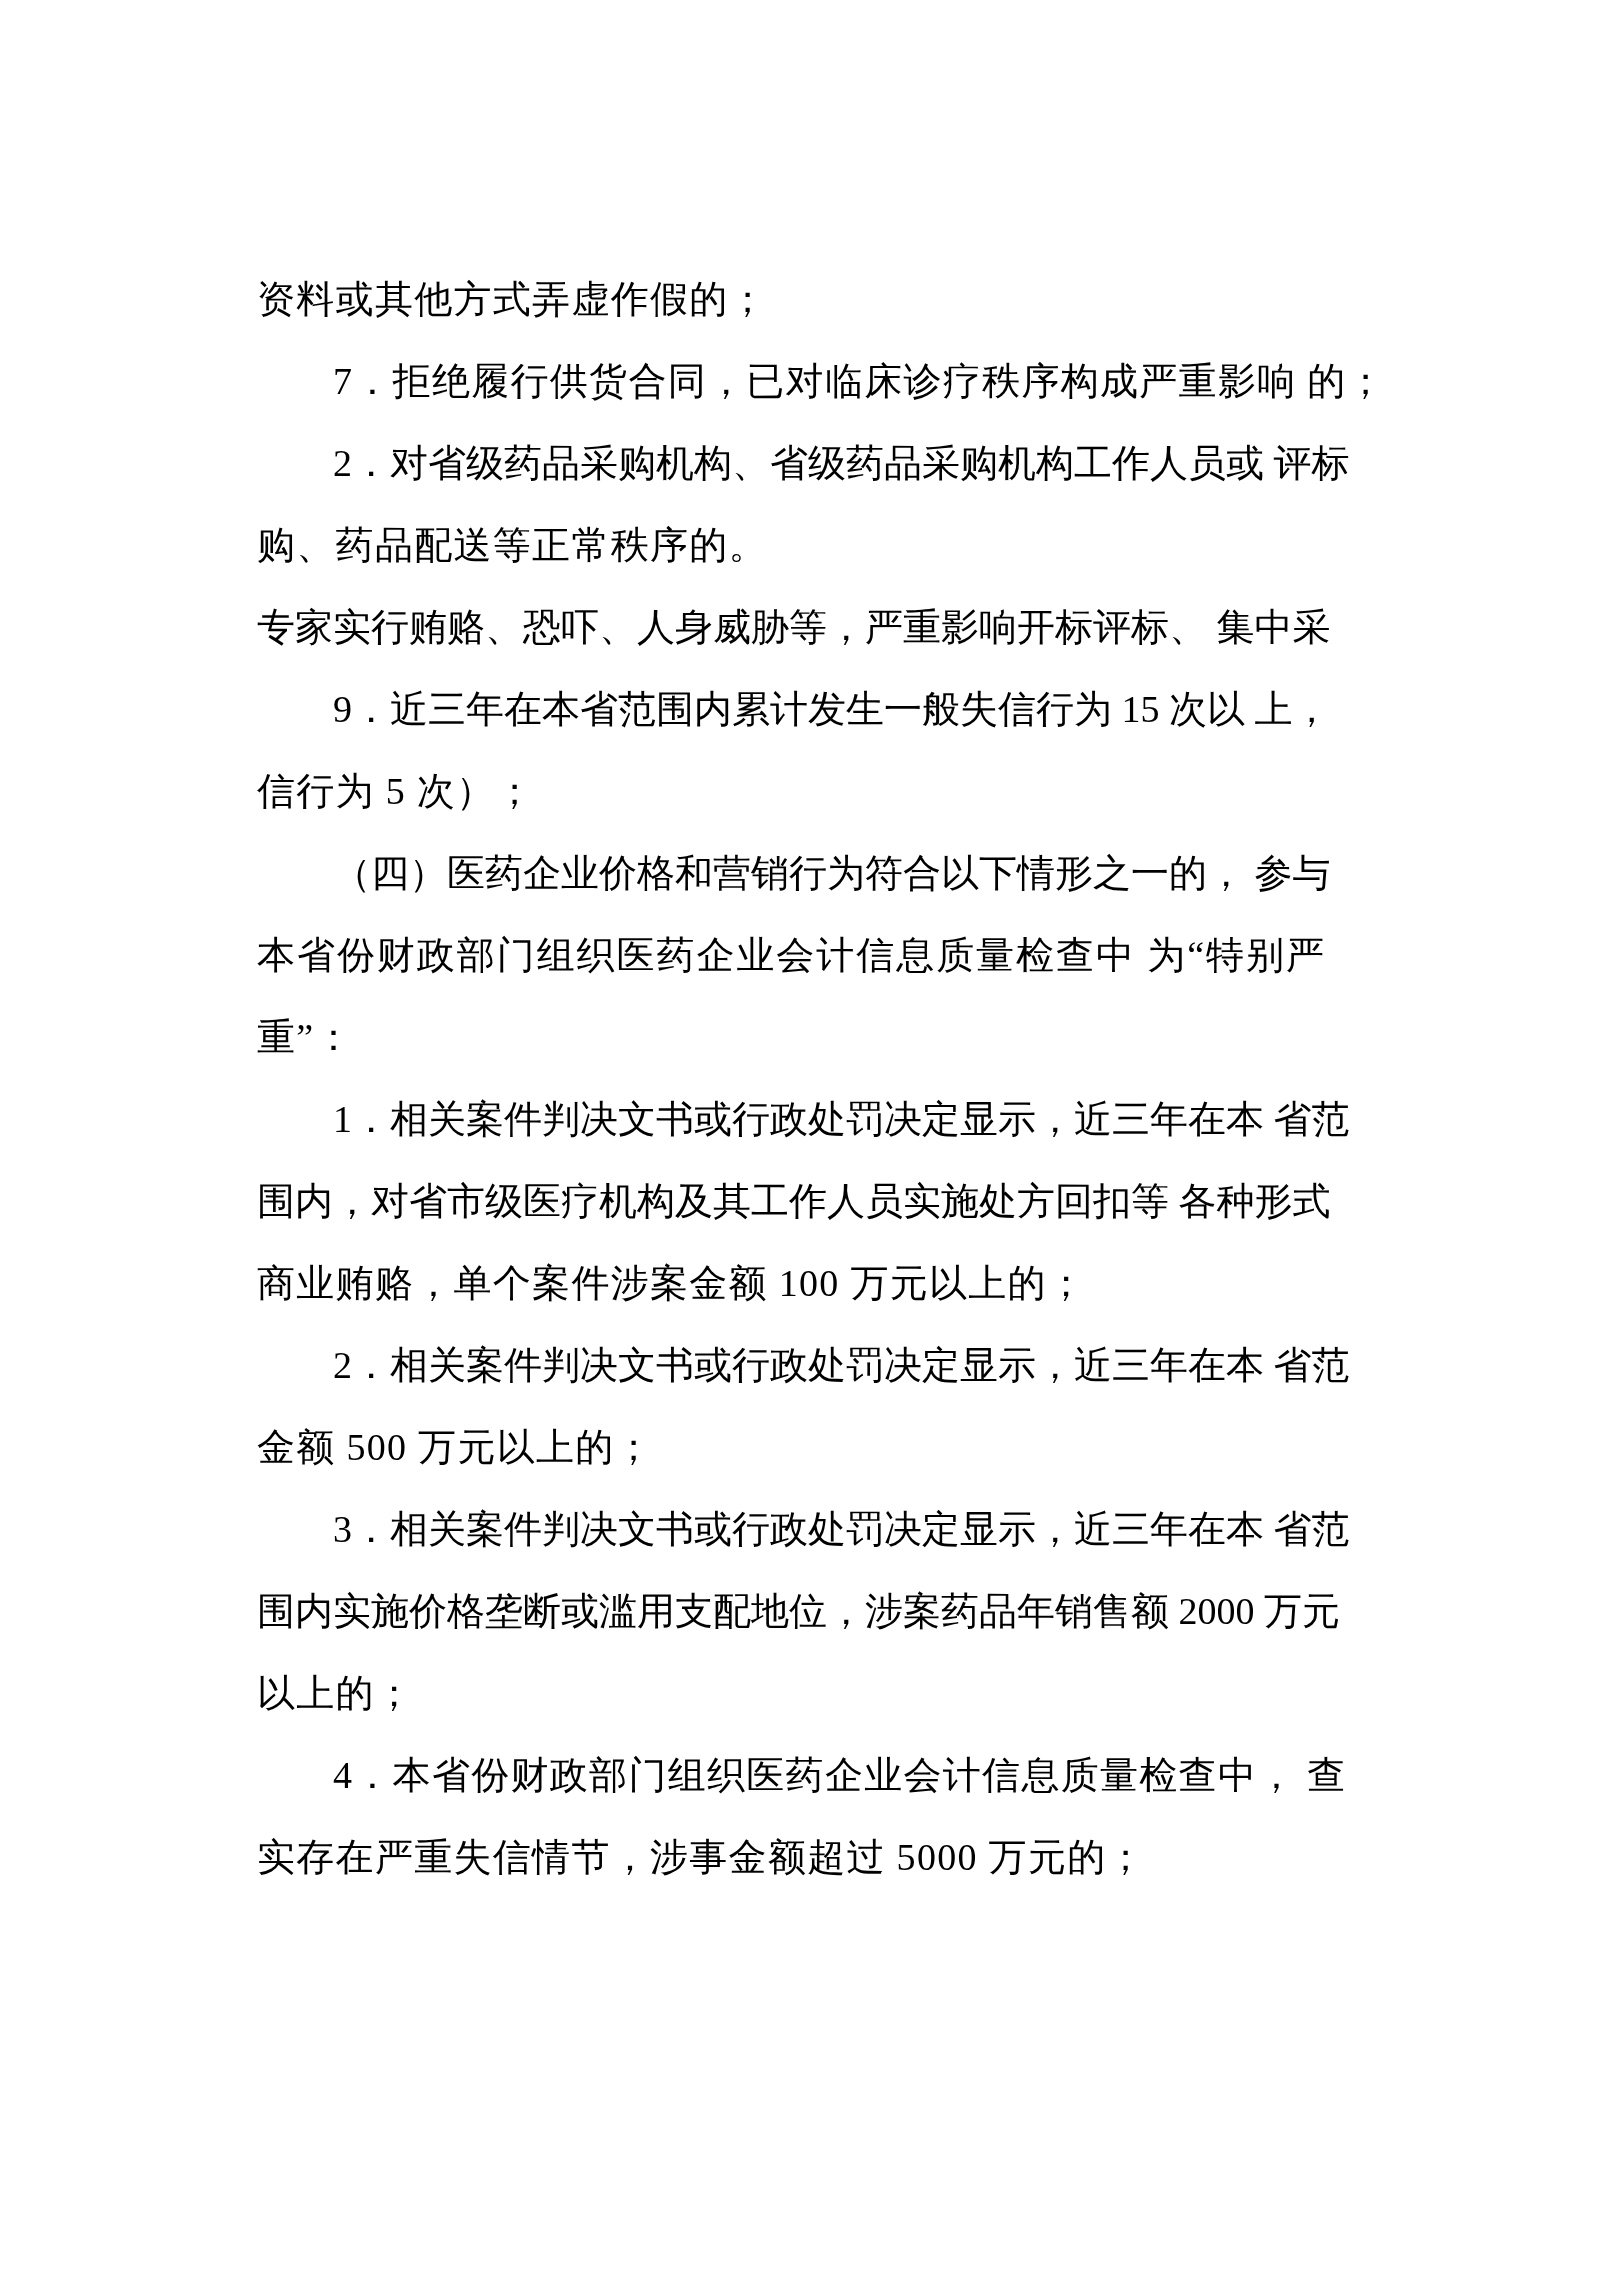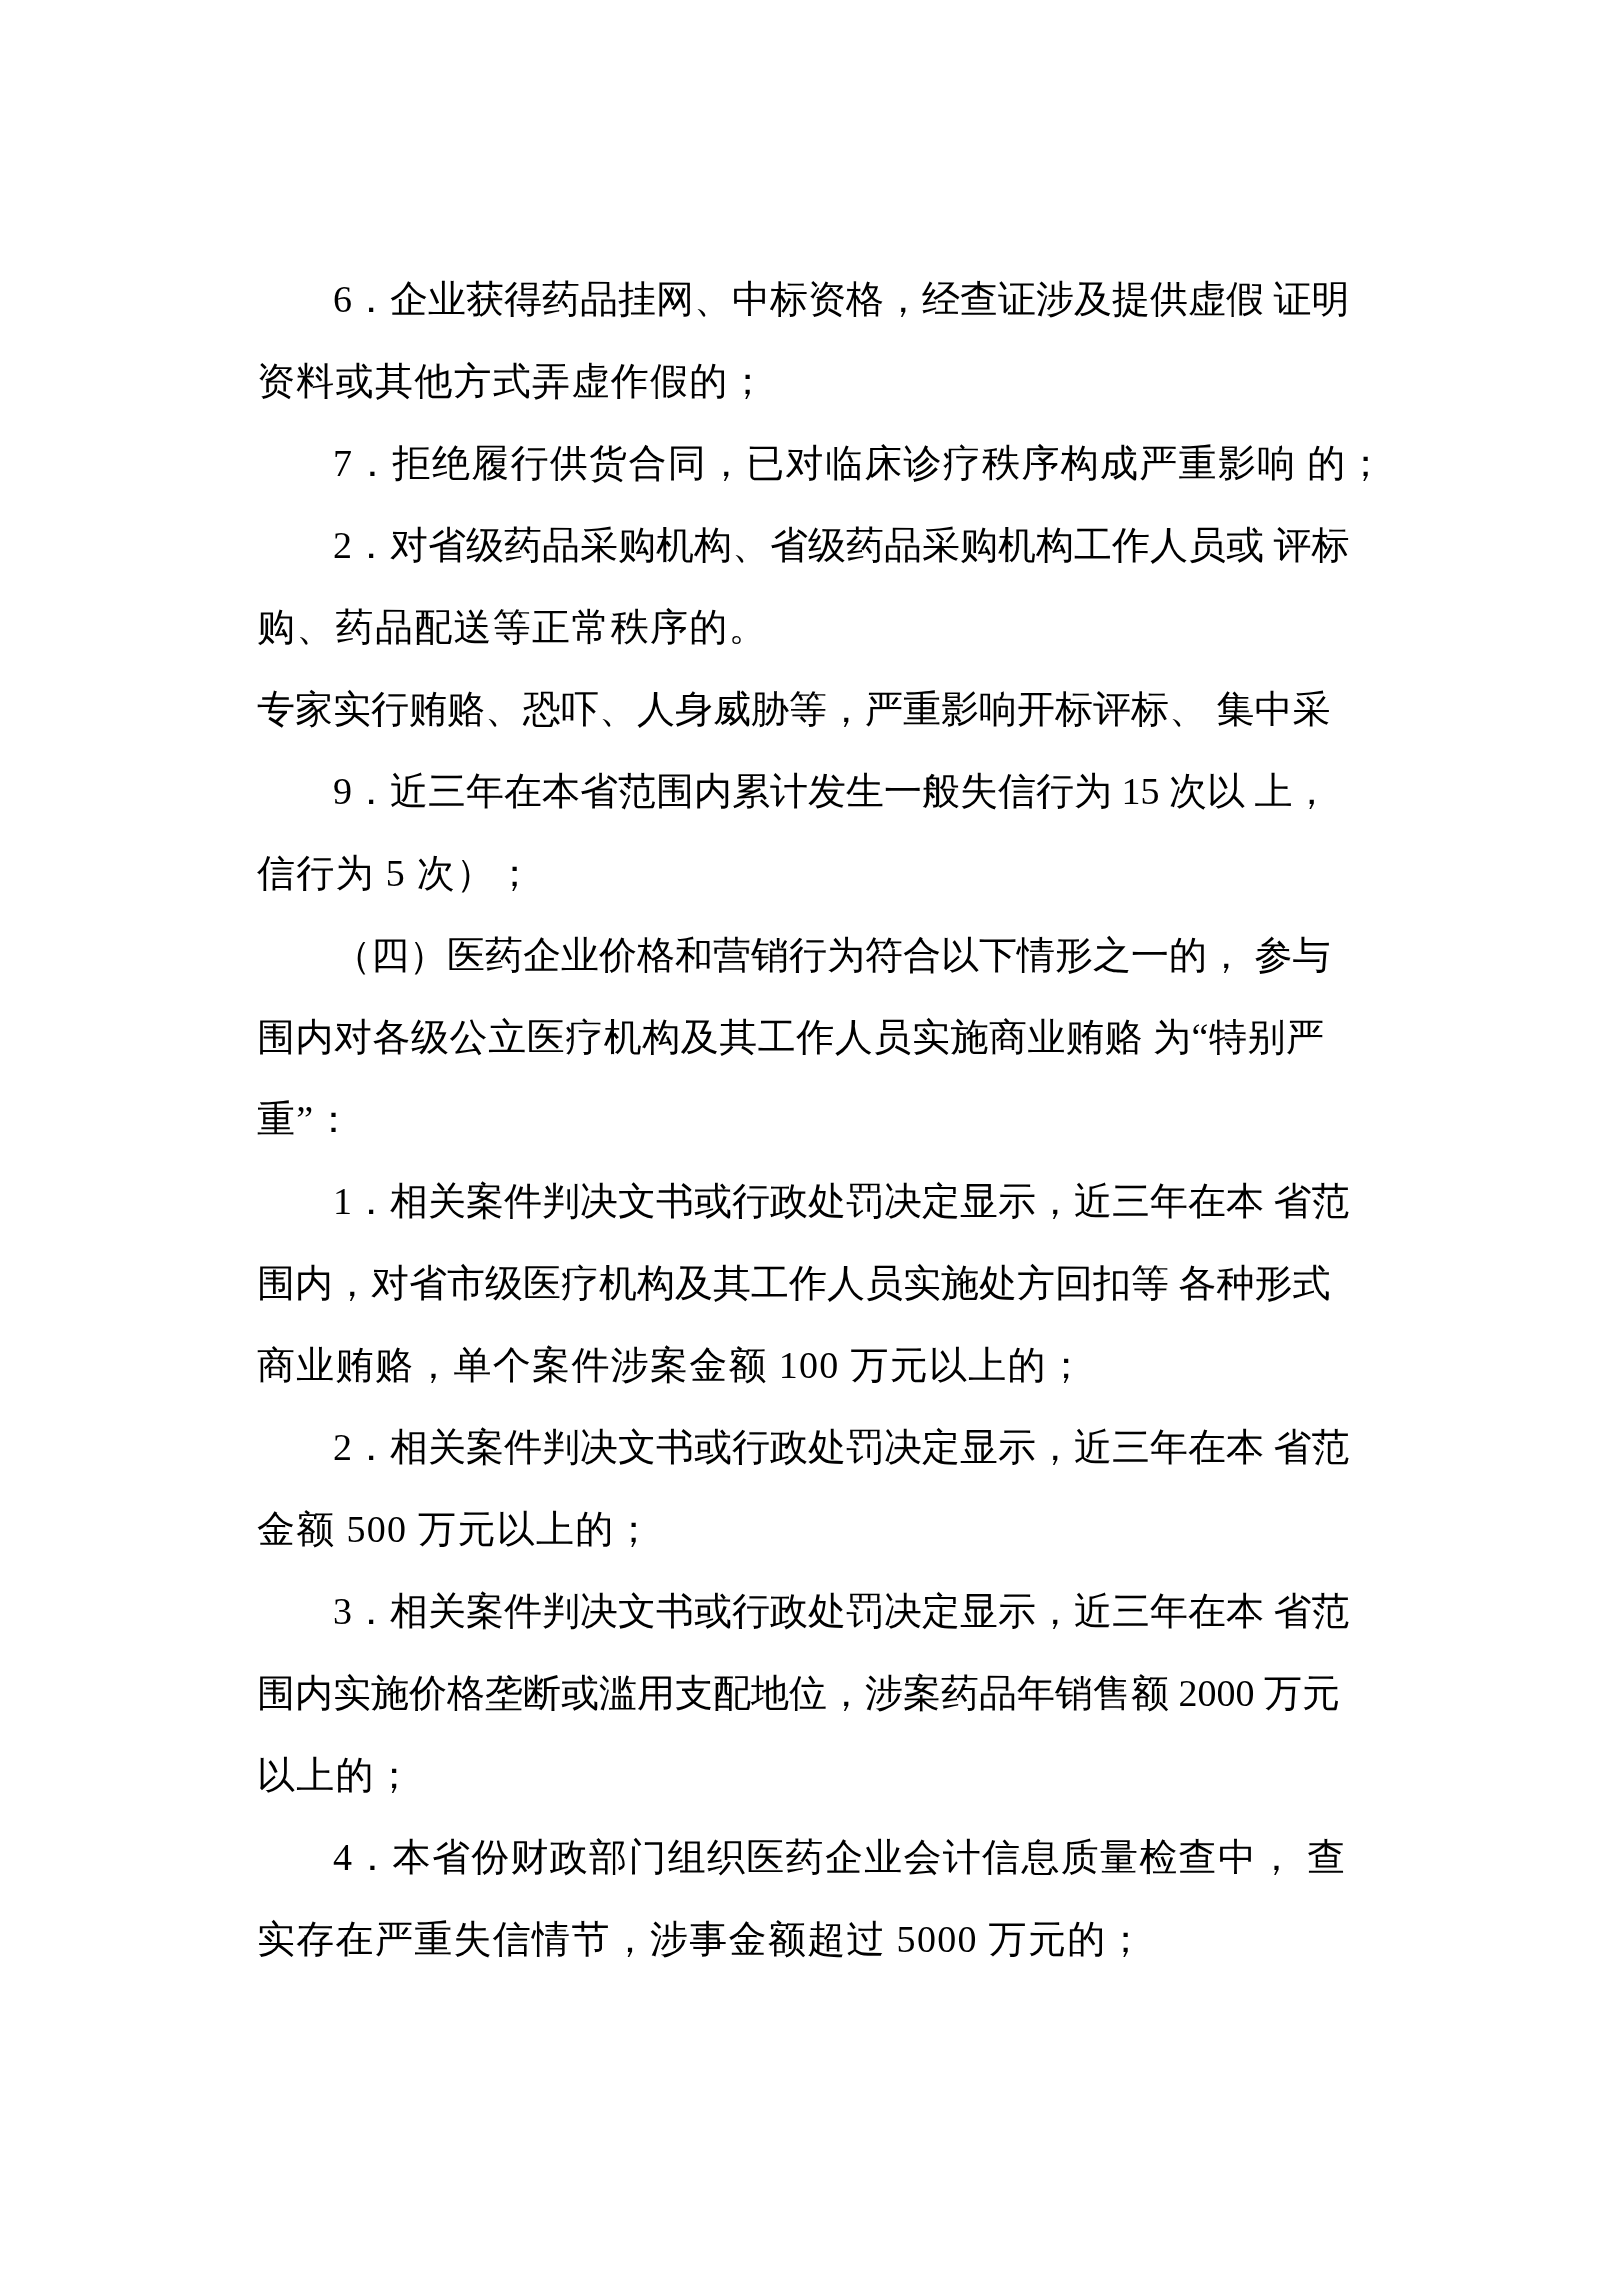--- a/index.html
+++ b/index.html
@@ -37,30 +37,29 @@
     letter-spacing: 0;
     text-align: justify;
     text-align-last: justify;
   }
 </style>
 </head>
 <body>
 
 <div class="page">
   <div class="content">
-    <div class="line indent just">6．企业获得药品挂网、中标资格，经查证涉及提供虚假 证明</div>
     <div class="line">资料或其他方式弄虚作假的；</div>
     <div class="line indent">7．拒绝履行供货合同，已对临床诊疗秩序构成严重影响 的；</div>
     <div class="line indent just">2．对省级药品采购机构、省级药品采购机构工作人员或 评标</div>
     <div class="line">购、药品配送等正常秩序的。</div>
     <div class="line just">专家实行贿赂、恐吓、人身威胁等，严重影响开标评标、 集中采</div>
     <div class="line indent just">9．近三年在本省范围内累计发生一般失信行为 15 次以 上，</div>
     <div class="line">信行为 5 次）；</div>
     <div class="line indent just">（四）医药企业价格和营销行为符合以下情形之一的， 参与</div>
-    <div class="line just">围内对各级公立医疗机构及其工作人员实施商业贿赂 为“特别严</div>
+    <div class="line just">本省份财政部门组织医药企业会计信息质量检查中 为“特别严</div>
     <div class="line">重”：</div>
     <div class="line indent just">1．相关案件判决文书或行政处罚决定显示，近三年在本 省范</div>
     <div class="line just">围内，对省市级医疗机构及其工作人员实施处方回扣等 各种形式</div>
     <div class="line">商业贿赂，单个案件涉案金额 100 万元以上的；</div>
     <div class="line indent just">2．相关案件判决文书或行政处罚决定显示，近三年在本 省范</div>
     <div class="line">金额 500 万元以上的；</div>
     <div class="line indent just">3．相关案件判决文书或行政处罚决定显示，近三年在本 省范</div>
     <div class="line just">围内实施价格垄断或滥用支配地位，涉案药品年销售额 2000 万元</div>
     <div class="line">以上的；</div>
     <div class="line indent">4．本省份财政部门组织医药企业会计信息质量检查中， 查</div>

